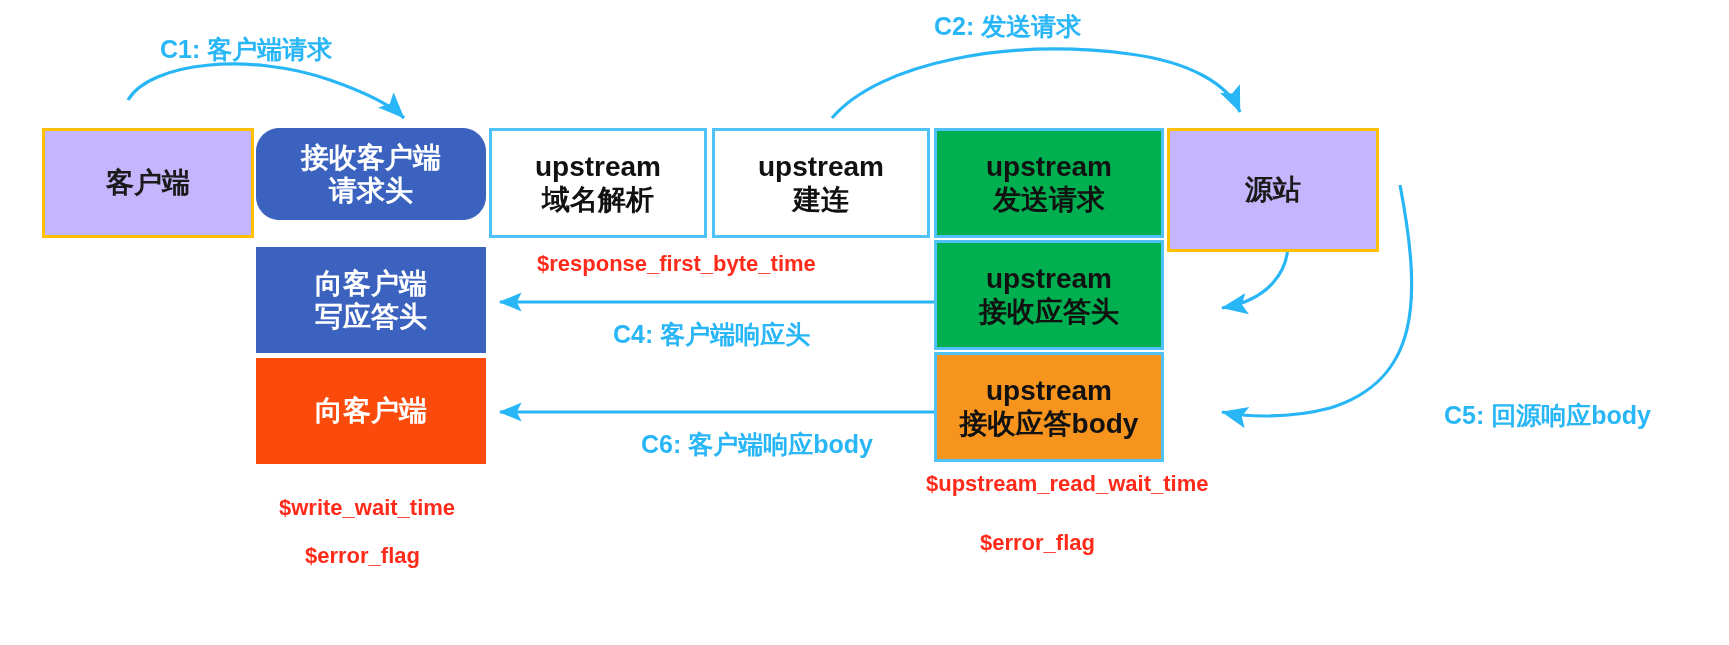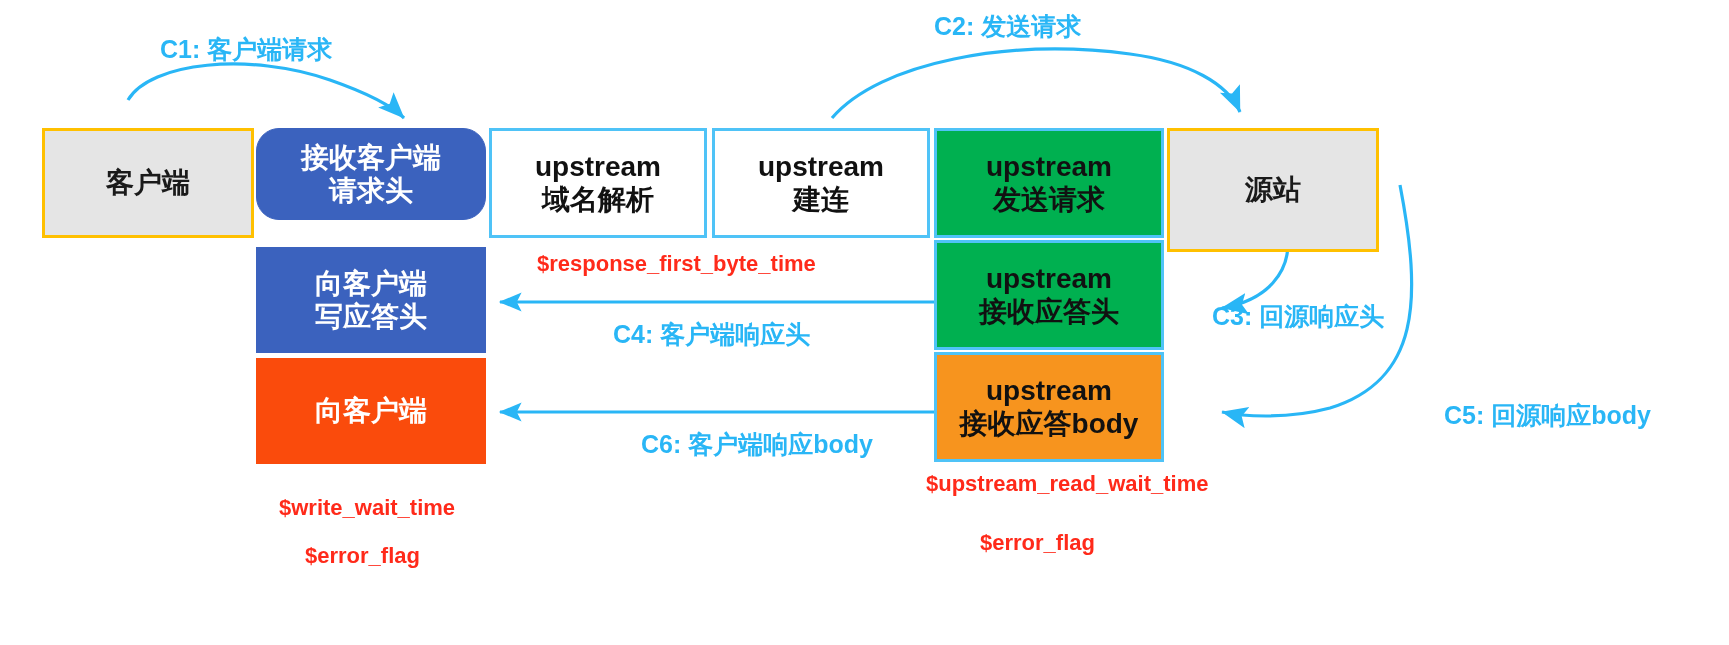--- a/index.html
+++ b/index.html
@@ -34,21 +34,21 @@
     text-align: center;
     line-height: 1.18;
     font-size: 28px;
     font-weight: bold;
     white-space: nowrap;
   }
   .box .l1, .box .l2 { display: block; }
 
   
   .b-white-orange {
-    background: #e5e5e5;
+    background: #c4b5fd;
     border: 3px solid #FFC000;
     color: #1a1a1a;
   }
   .b-blue {
     background: #3B62BE;
     border: 1px solid #3B62BE;
     color: #ffffff;
   }
   .b-white-cyan {
     background: #ffffff;
@@ -170,21 +170,20 @@
 
   <div class="box b-orange-light" style="left:934px; top:352px; width:230px; height:110px;">
     <span class="l1">upstream</span>
     <span class="l2">接收应答body</span>
   </div>
 
   <div class="label lbl-cyan" style="left:160px; top:33px;">C1: 客户端请求</div>
 
   <div class="label lbl-cyan" style="left:934px; top:10px;">C2: 发送请求</div>
 
-  <div class="label lbl-cyan" style="left:1212px; top:300px;">C3: 回源响应头</div>
 
   <div class="label lbl-cyan" style="left:613px; top:318px;">C4: 客户端响应头</div>
 
   <div class="label lbl-cyan" style="left:1404px; top:399px;margin-left:40px;">C5: 回源响应body</div>
 
   <div class="label lbl-cyan" style="left:641px; top:428px;">C6: 客户端响应body</div>
 
   <div class="label lbl-red" style="left:537px; top:251px;">$response_first_byte_time</div>
 
   <div class="label lbl-red" style="left:263px; top:495px;margin-left:16px;">$write_wait_time</div>

